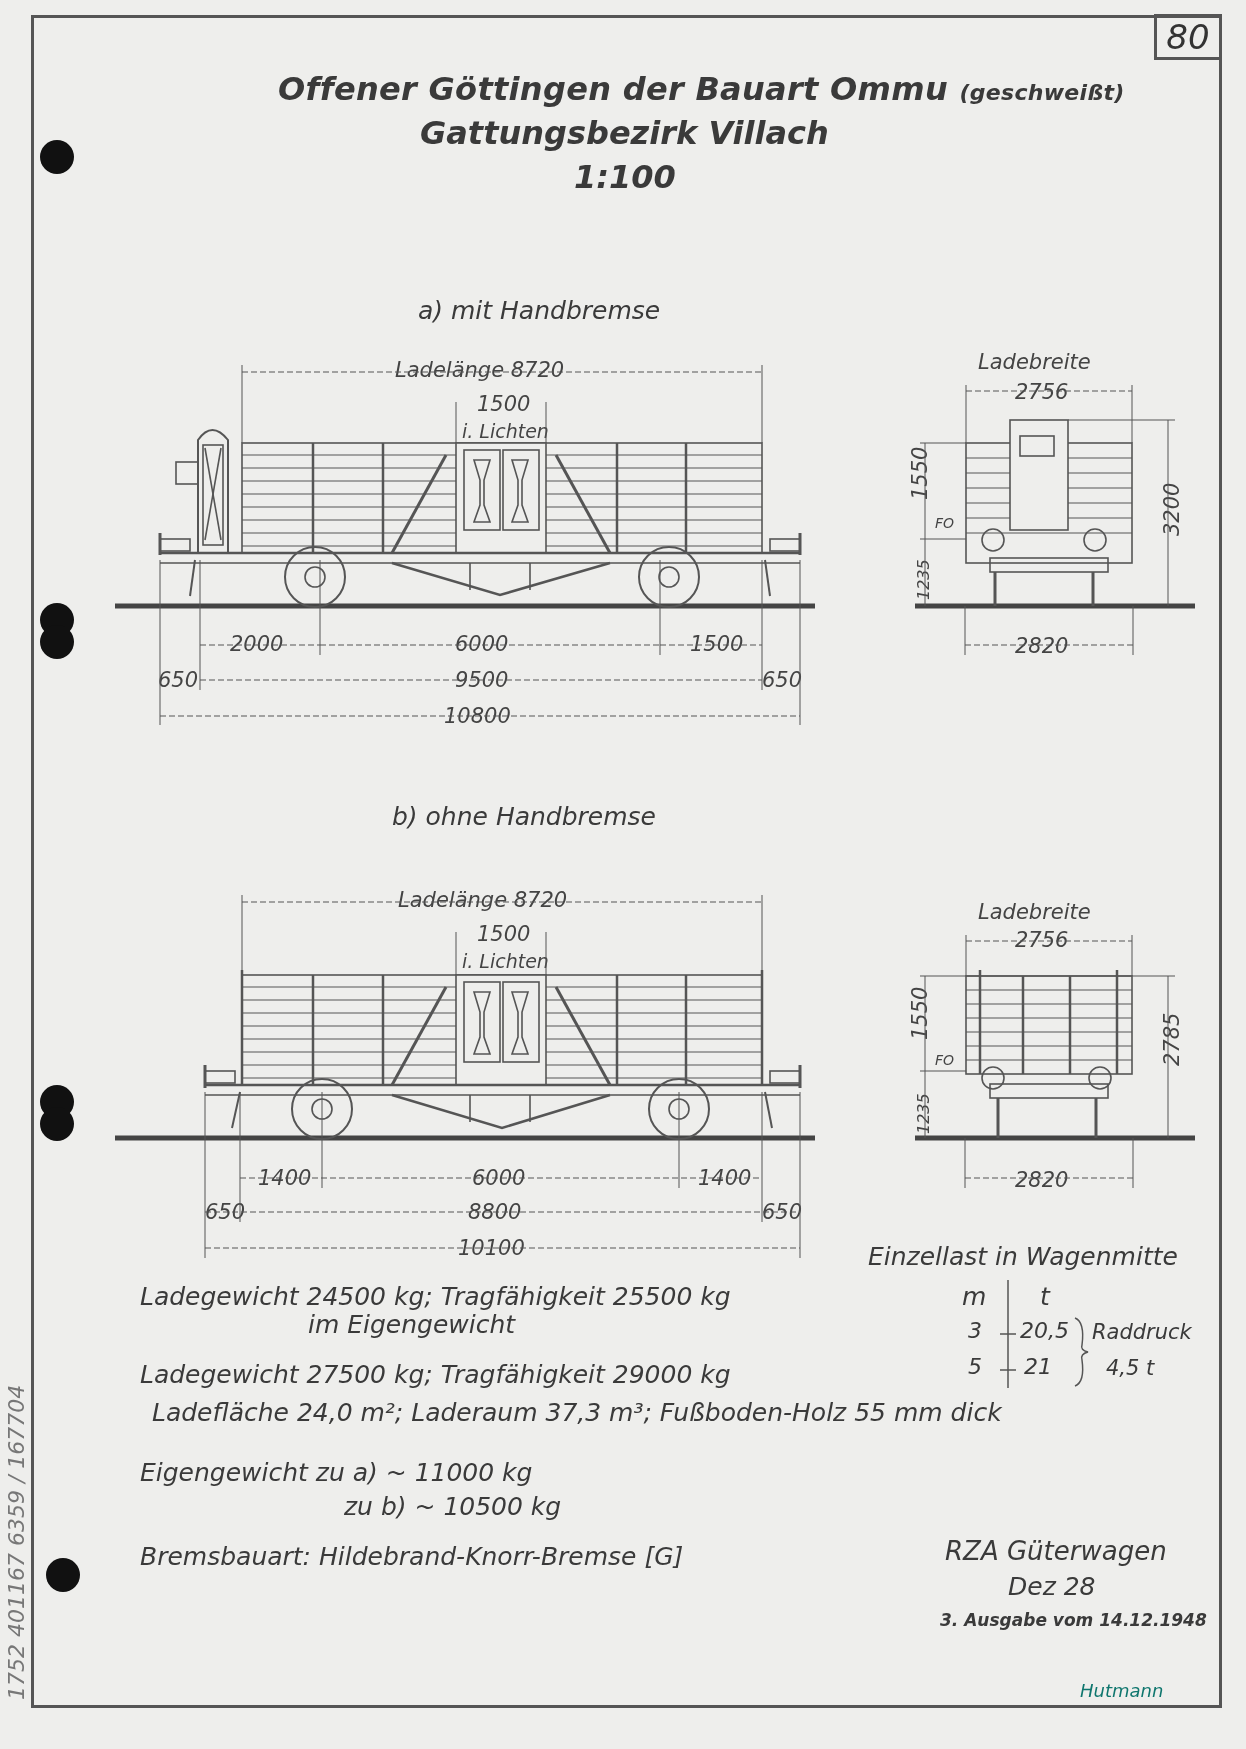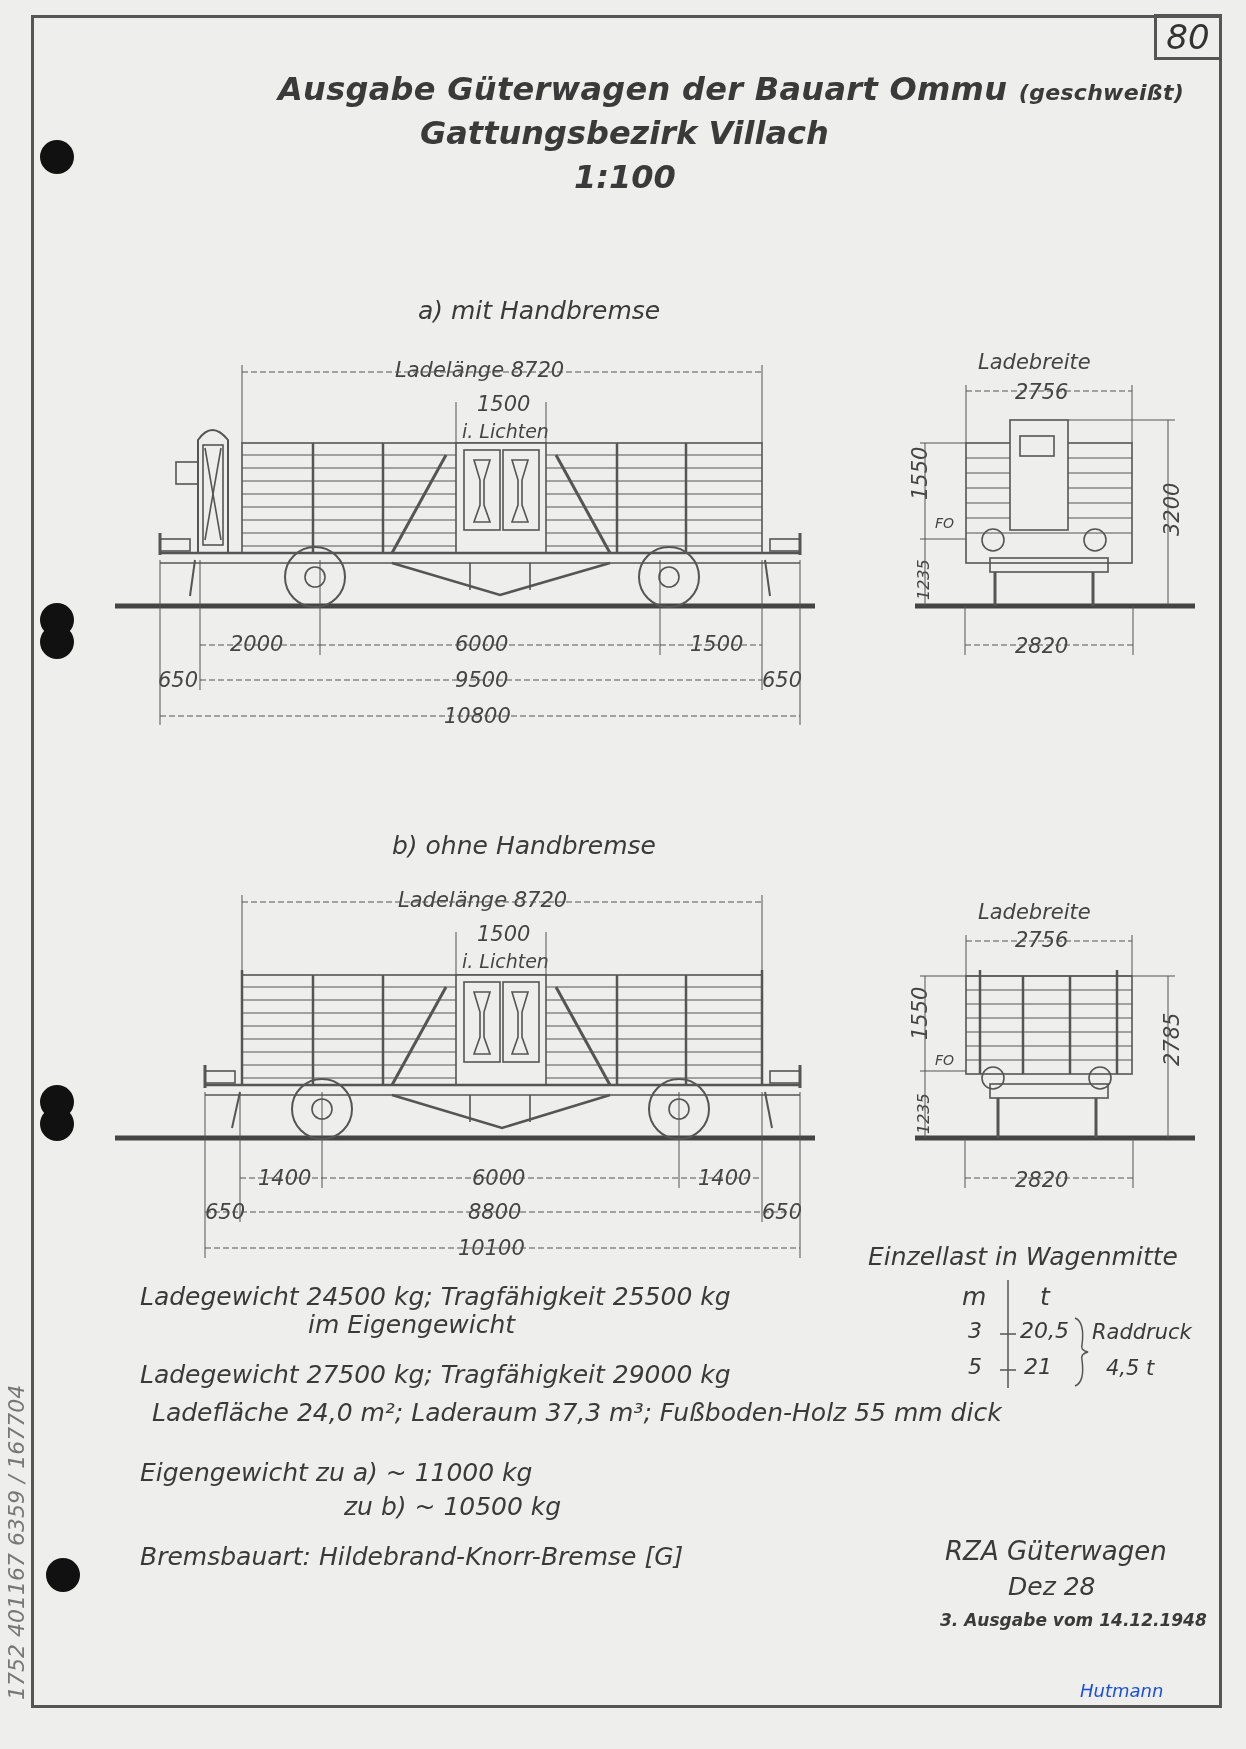--- a/index.html
+++ b/index.html
@@ -35,39 +35,39 @@
   .sub { font-size: 25px; }
   .dim { font-size: 21px; color: #444; }
   .txt { font-size: 25px; color: #3a3a3a; }
   .smalltxt { font-size: 19px; }
   svg.draw { position: absolute; left: 0; top: 0; }
   .margin-note {
     position: absolute; left: 4px; top: 1700px;
     transform: rotate(-90deg); transform-origin: left top;
     font-size: 22px; font-style: italic; color: #777; white-space: nowrap;
   }
-  .sig { font-size: 18px; color: #1d4ed8; }
+  .sig { font-size: 18px; color: #0f766e; }
 </style>
 </head>
 <body>
 
 <div class="frame"></div>
 <div class="pagebox">80</div>
 
 <div class="hole" style="left:40px;top:140px;"></div>
 <div class="hole" style="left:40px;top:603px;"></div>
 <div class="hole" style="left:40px;top:625px;"></div>
 <div class="hole" style="left:40px;top:1085px;"></div>
 <div class="hole" style="left:40px;top:1107px;"></div>
 <div class="hole" style="left:46px;top:1558px;"></div>
 
 <div class="margin-note">1752  401167 6359 / 167704</div>
 
 <div class="t title1">
-  <span>Ausgabe Güterwagen der Bauart Ommu</span>
+  <span>Offener Göttingen der Bauart Ommu</span>
   <span class="small">(geschweißt)</span>
 </div>
 <div class="t title2">Gattungsbezirk Villach</div>
 <div class="t title3">1:100</div>
 
 <div class="t sub" style="left:418px;top:296px;">a) mit Handbremse</div>
 <div class="t dim" style="left:395px;top:358px;">Ladelänge 8720</div>
 <div class="t dim" style="left:477px;top:392px;">1500</div>
 <div class="t dim smalltxt" style="left:462px;top:420px;">i. Lichten</div>
 
@@ -80,21 +80,21 @@
 <div class="t dim" style="left:444px;top:704px;">10800</div>
 
 <div class="t dim" style="left:978px;top:350px;">Ladebreite</div>
 <div class="t dim" style="left:1015px;top:380px;">2756</div>
 <div class="t dim" style="left:1015px;top:634px;">2820</div>
 <div class="t dim smalltxt" style="left:935px;top:515px;font-size:14px;">FO</div>
 <div class="t dim" style="left:908px;top:500px;transform:rotate(-90deg);transform-origin:left top;">1550</div>
 <div class="t dim" style="left:914px;top:600px;transform:rotate(-90deg);transform-origin:left top;font-size:16px;">1235</div>
 <div class="t dim" style="left:1160px;top:536px;transform:rotate(-90deg);transform-origin:left top;">3200</div>
 
-<div class="t sub" style="left:392px;top:802px;margin-top:29px;">b) ohne Handbremse</div>
+<div class="t sub" style="left:392px;top:802px;">b) ohne Handbremse</div>
 <div class="t dim" style="left:398px;top:888px;">Ladelänge 8720</div>
 <div class="t dim" style="left:477px;top:922px;">1500</div>
 <div class="t dim smalltxt" style="left:462px;top:950px;">i. Lichten</div>
 
 <div class="t dim" style="left:258px;top:1166px;">1400</div>
 <div class="t dim" style="left:472px;top:1166px;">6000</div>
 <div class="t dim" style="left:698px;top:1166px;">1400</div>
 <div class="t dim" style="left:205px;top:1200px;">650</div>
 <div class="t dim" style="left:468px;top:1200px;">8800</div>
 <div class="t dim" style="left:762px;top:1200px;">650</div>

